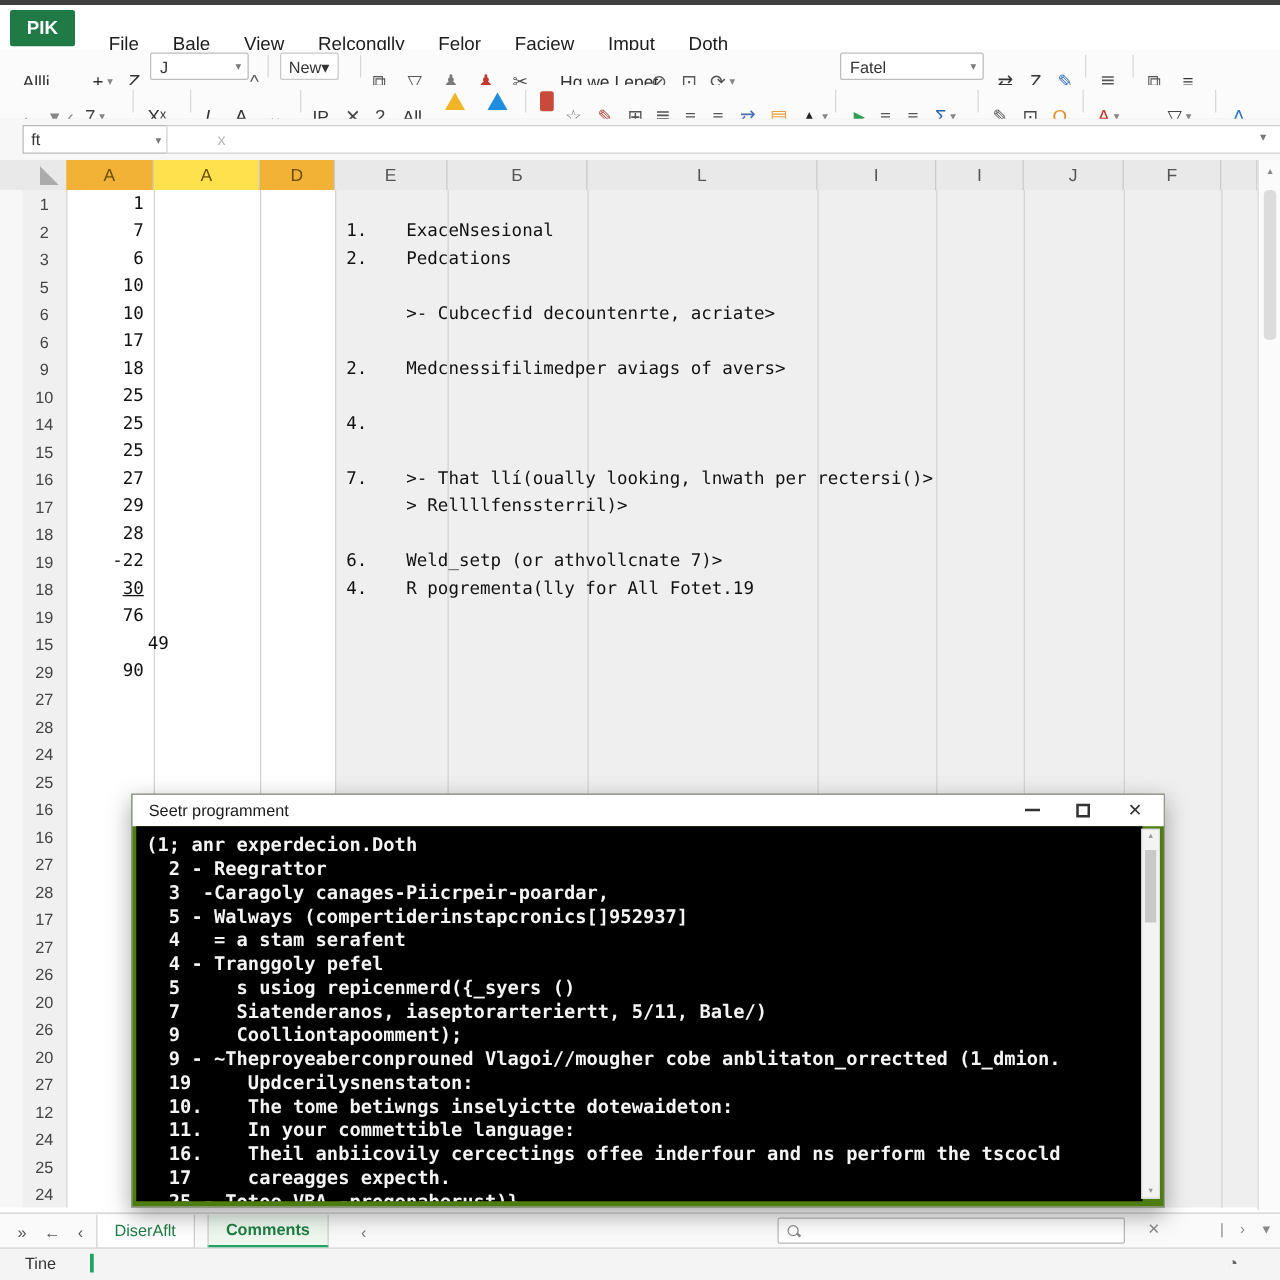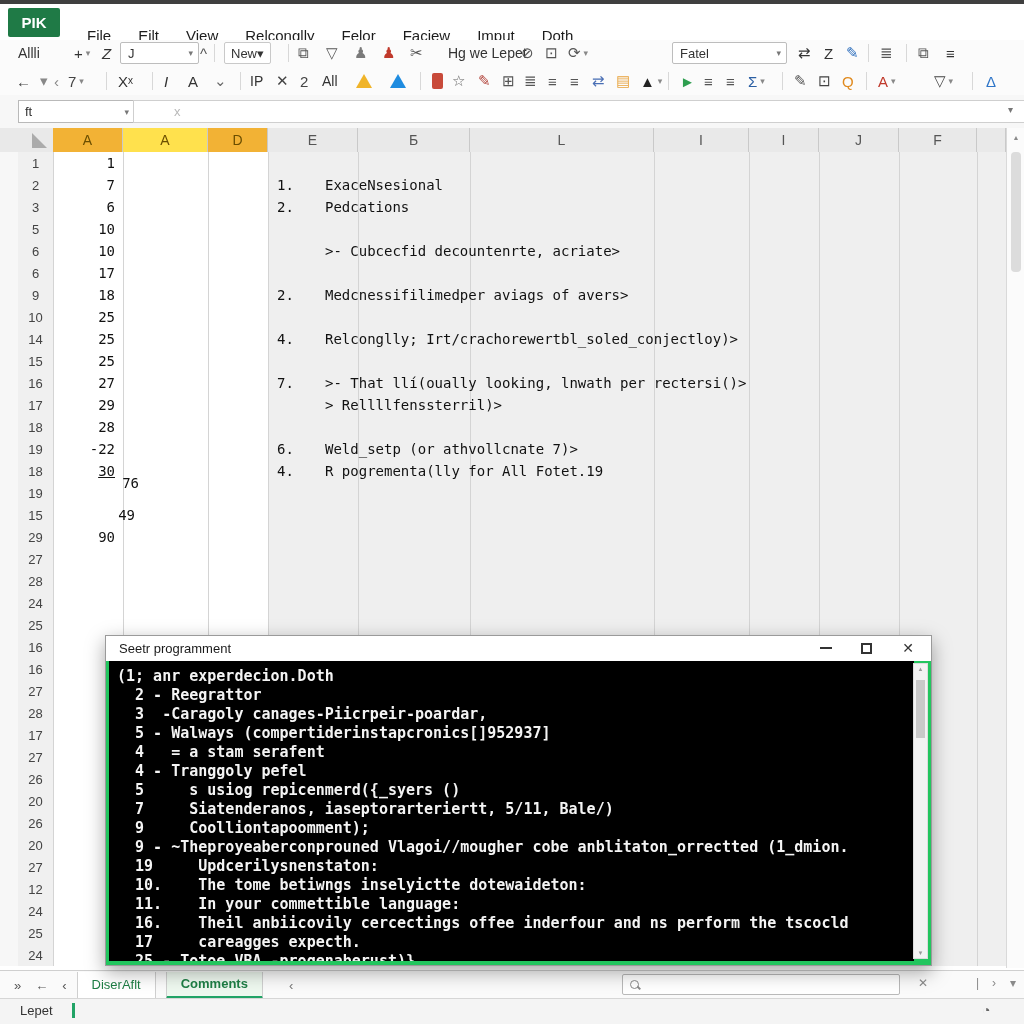--- a/index.html
+++ b/index.html
@@ -10,21 +10,21 @@
   #topstrip{left:0;top:0;width:1024px;height:4px;background:#3f3f3f;}
   
   #menubar{left:0;top:4px;width:1024px;height:36px;background:#fff;border-bottom:5px solid #4d7c0f;
            display:flex;align-items:center;}
   #logo{width:52px;height:29px;margin-left:8px;border-radius:2px;display:flex;align-items:center;justify-content:center;
         color:#fff;font-weight:bold;font-size:15px;}
   .menu-item{margin-left:27px;font-size:15px;color:#1c1c1c;cursor:default;}
   
   #tb1{left:0;top:40px;width:1024px;height:28px;background:#fbfbfb;}
   #tb2{left:0;top:68px;width:1024px;height:27px;background:#fbfbfb;border-bottom:1px solid #e0e0e0;}
-  .tbi{position:absolute;top:0;height:26px;display:flex;align-items:center;font-size:15px;color:#444;}
+  .tbi{position:absolute;top:12px;height:26px;display:flex;align-items:center;font-size:15px;color:#444;}
   .tbi .dd{font-size:9px;color:#888;margin-left:3px;}
   .tb-sep{position:absolute;top:4px;width:1px;height:18px;background:#d8d8d8;}
   .combo{position:absolute;top:2px;height:20px;background:#fff;border:1px solid #bdbdbd;border-radius:2px;
          display:flex;align-items:center;font-size:13px;color:#333;padding-left:7px;justify-content:space-between;}
   .combo .dd{font-size:9px;color:#777;margin-right:5px;}
   .tbbtn{position:absolute;top:2px;height:20px;border:1px solid #c9c9c9;border-radius:2px;background:#fff;
          display:flex;align-items:center;justify-content:center;font-size:13px;color:#333;padding:0 6px;}
   .tri{position:absolute;width:0;height:0;border-left:8px solid transparent;border-right:8px solid transparent;top:6px;}
   .batt{position:absolute;top:5px;width:11px;height:16px;border-radius:2px;}
   
@@ -54,21 +54,21 @@
          font-family:"DejaVu Sans Mono",monospace;font-size:14px;color:#111;}
   #selcell{position:absolute;left:323px;top:65px;width:147px;height:22px;background:#fff;border:2px solid #3f87c9;
            display:flex;align-items:center;padding-left:4px;font-family:"DejaVu Sans Mono",monospace;font-size:14px;color:#111;}
   #selneighbor{position:absolute;left:477px;top:66px;height:22px;display:flex;align-items:center;
            font-family:"DejaVu Sans Mono",monospace;font-size:14px;color:#111;}
   
   #vscroll{left:1006px;top:128px;width:18px;height:840px;background:#fbfbfb;border-left:1px solid #d9d9d9;box-sizing:border-box;}
   #vscroll .arrow{position:absolute;left:0;width:18px;text-align:center;font-size:7px;color:#8a8a8a;}
   #vthumb{position:absolute;left:4px;top:24px;width:10px;height:120px;background:#dcdcdc;border-radius:4px;}
   
-  #console{left:105px;top:635px;width:827px;height:331px;background:#22c55e;border:1px solid #9a9a9a;
+  #console{left:105px;top:635px;width:827px;height:331px;background:#4d7c0f;border:1px solid #9a9a9a;
            box-shadow:0 6px 18px rgba(0,0,0,.35);box-sizing:border-box;z-index:20;}
   #ctitlebar{position:absolute;left:0;top:0;right:0;height:25px;background:#fff;display:flex;align-items:center;}
   #ctitle{margin-left:13px;font-size:13px;color:#1a1a1a;}
   .wctl{position:absolute;top:4px;width:18px;height:16px;display:flex;align-items:center;justify-content:center;color:#333;}
   #wmin{right:96px;} #wmax{right:56px;} #wclose{right:14px;font-size:14px;}
   #wmin span{display:block;width:12px;height:2px;background:#333;}
   #wmax span{display:block;width:11px;height:11px;border:2px solid #333;box-sizing:border-box;}
   #cbody{position:absolute;left:3px;top:25px;width:805px;bottom:4px;background:#000;overflow:hidden;}
   #cbody pre{margin:0;padding:6px 0 0 8px;font-family:"DejaVu Sans Mono",monospace;font-size:15px;font-weight:600;
              line-height:19px;color:#f4f4f4;white-space:pre;}
@@ -98,21 +98,21 @@
 </head>
 <body>
 
 <div id="app">
   <div class="abs" id="topstrip"></div>
 
   <div class="abs" id="menubar">
     <div id="logo" style="background: rgb(31, 122, 70);">PIK</div>
     <div id="menu-items" style="display:flex;margin-top:27px;">
         <div class="menu-item">File</div>
-        <div class="menu-item">Eilt</div>
+        <div class="menu-item">Bale</div>
         <div class="menu-item">View</div>
         <div class="menu-item">Relconglly</div>
         <div class="menu-item">Felor</div>
         <div class="menu-item">Faciew</div>
         <div class="menu-item">Imput</div>
         <div class="menu-item">Doth</div>
       </div>
   </div>
 
   <div class="abs" id="tb1">
@@ -263,21 +263,21 @@
       <div class="aval" style="top: 220px;">27</div>
       <div class="rowlab" style="top: 242px;">17</div>
       <div class="aval" style="top: 242px;">29</div>
       <div class="rowlab" style="top: 264px;">18</div>
       <div class="aval" style="top: 264px;">28</div>
       <div class="rowlab" style="top: 286px;">19</div>
       <div class="aval" style="top: 286px;">-22</div>
       <div class="rowlab" style="top: 308px;">18</div>
       <div class="aval" style="top: 308px; text-decoration: underline;">30</div>
       <div class="rowlab" style="top: 330px;">19</div>
-      <div class="aval" style="top: 320px; margin-left: 24px;">76</div>
+      <div class="aval" style="top: 330px;">76</div>
       <div class="rowlab" style="top: 352px;">15</div>
       <div class="aval" style="top: 352px; margin-left: 20px;">49</div>
       <div class="rowlab" style="top: 374px;">29</div>
       <div class="aval" style="top: 374px;">90</div>
       <div class="rowlab" style="top: 396px;">27</div>
       <div class="rowlab" style="top: 418px;">28</div>
       <div class="rowlab" style="top: 440px;">24</div>
       <div class="rowlab" style="top: 462px;">25</div>
       <div class="rowlab" style="top: 484px;">16</div>
       <div class="rowlab" style="top: 506px;">16</div>
@@ -295,21 +295,20 @@
       <div class="rowlab" style="top: 770px;">25</div>
       <div class="rowlab" style="top: 792px;">24</div>
       <div class="lnum" style="top: 22px;">1.</div>
       <div class="ltext" style="top: 22px;">ExaceNsesional</div>
       <div class="lnum" style="top: 44px;">2.</div>
       <div class="ltext" style="top: 44px;">Pedcations</div>
       <div class="ltext" style="top: 88px;">&gt;- Cubcecfid decountenrte, acriate&gt;</div>
       <div class="lnum" style="top: 132px;">2.</div>
       <div class="ltext" style="top: 132px;">Medcnessifilimedper aviags of avers&gt;</div>
       <div class="lnum" style="top: 176px;">4.</div>
-      <div class="ltext" style="top: 176px;">Relconglly; Irt/crachorewertbl_soled_conjectloy)&gt;</div>
       <div class="lnum" style="top: 220px;">7.</div>
       <div class="ltext" style="top: 220px;">&gt;- That llí(oually looking, lnwath per rectersi()&gt;</div>
       <div class="ltext" style="top: 242px;">&gt; Rellllfenssterril)&gt;</div>
       <div class="lnum" style="top: 286px;">6.</div>
       <div class="ltext" style="top: 286px;">Weld_setp (or athvollcnate 7)&gt;</div>
       <div class="lnum" style="top: 308px;">4.</div>
       <div class="ltext" style="top: 308px;">R pogrementa(lly for All Fotet.19</div>
     </div>
 
   <div class="abs" id="vscroll">
@@ -364,21 +363,21 @@
         <span class="lbl">Comments</span>
       </div>
       <div id="tab-after">‹</div>
     </div>
   <div class="abs" id="tabsearch">
     <span id="mag"></span>
   </div>
   <div id="tab-right-icons"></div>
 
   <div class="abs" id="statusbar">
-    <span id="status-label">Lepet</span>
+    <span id="status-label">Tine</span>
     <span id="status-caret"></span>
     <span id="status-icon">◔</span>
   </div>
 <div class="abs tb-right-ico" style="left: 918px;">✕</div>
     <div class="abs tb-right-ico" style="left: 976px;">|</div>
     <div class="abs tb-right-ico" style="left: 992px;">›</div>
     <div class="abs tb-right-ico" style="left: 1010px;">▾</div>
   </div>
 
 </body></html>

